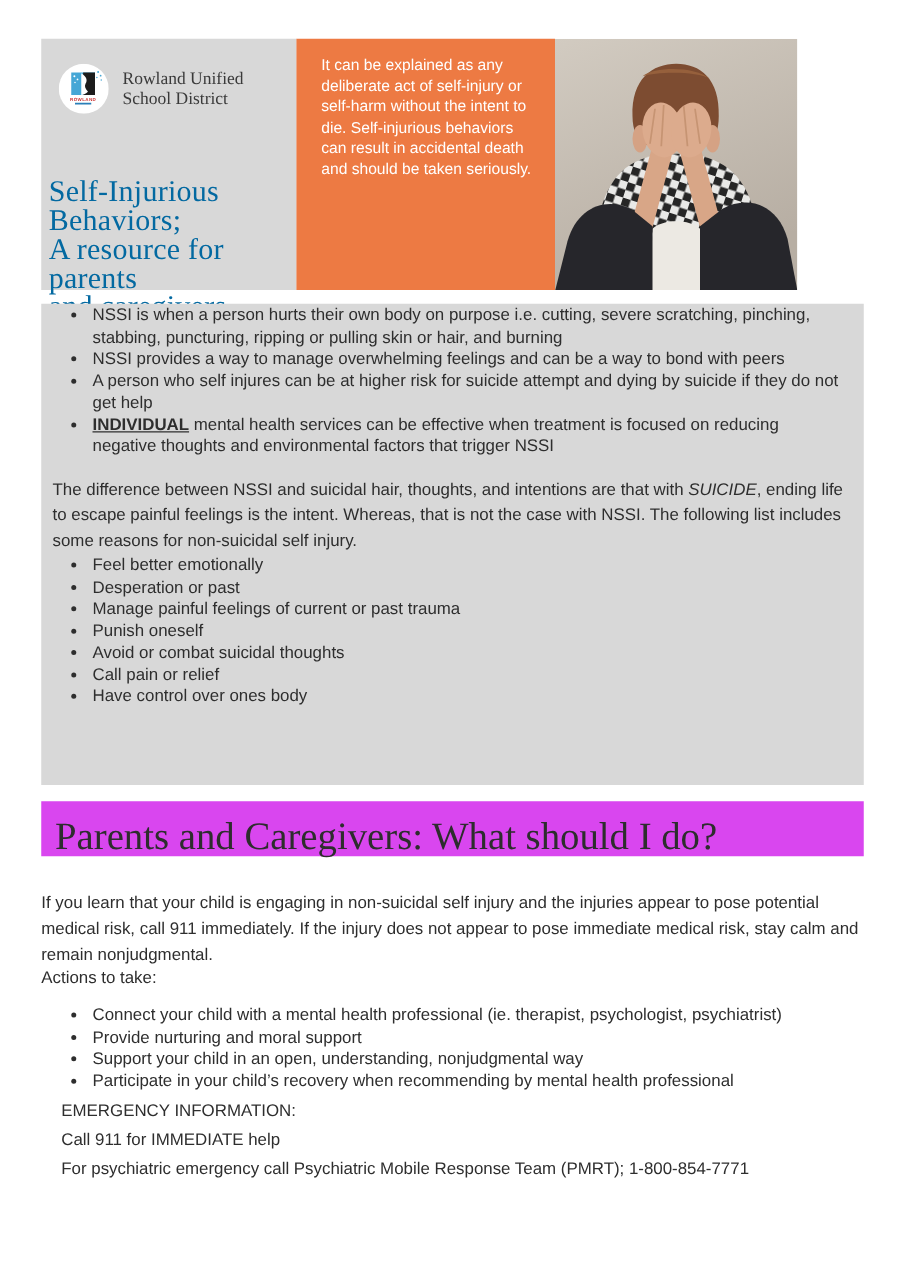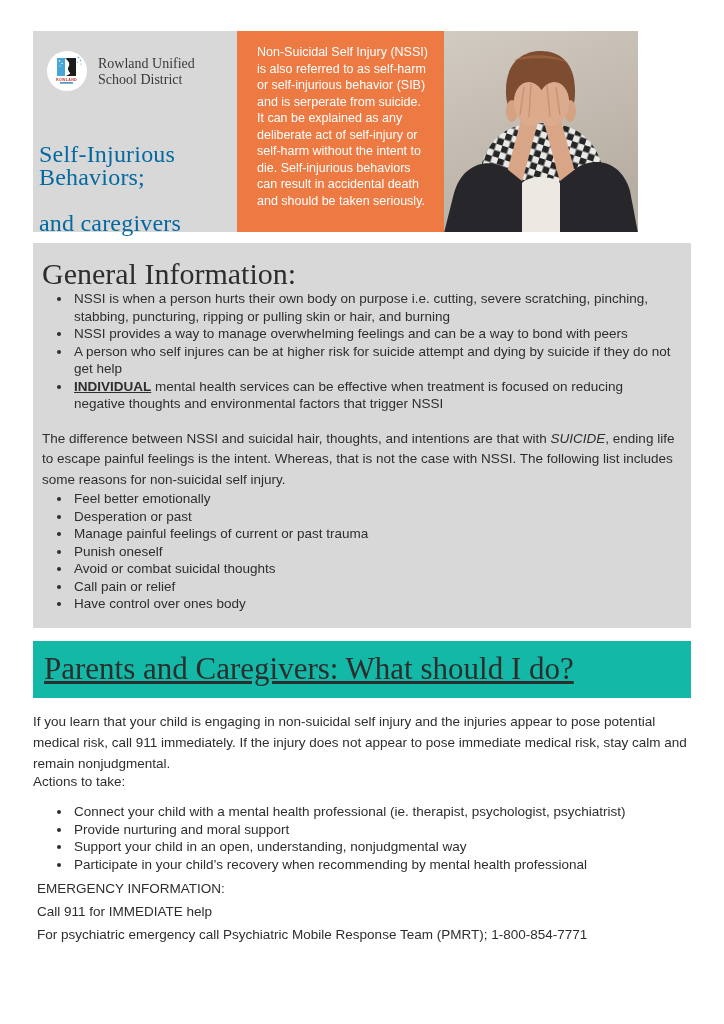--- a/index.html
+++ b/index.html
@@ -73,44 +73,43 @@
   .emph { font-weight: bold; text-decoration: underline; }
   .difference-para {
     margin: 16px 10px 0 9px;
     font-size: 13.5px; line-height: 20.5px;
   }
   .bullets-reasons { margin-top: 17px; line-height: 17.2px; }
 
   
   .heading-bar {
     position: absolute; left: 33px; top: 641px;
-    width: 658px; height: 57px;
-    background: #14b8a6;
-    text-decoration: underline;
+    width: 658px; height: 44px;
+    background: #d946ef;
   }
   .heading-bar .section-heading { padding: 10px 0 0 11px; font-size: 31px; line-height: 36px; }
 
   .intro-para {
     position: absolute; left: 33px; top: 711px;
     width: 660px; margin: 0;
     font-size: 13.5px; line-height: 21px;
   }
   .actions-label {
     position: absolute; left: 33px; top: 774px;
     margin: 0; font-size: 13.5px;
   }
   .actions-list {
     position: absolute; left: 33px; top: 803px;
     width: 658px;
   }
   .emergency {
     position: absolute; left: 33px; top: 881px;
     width: 660px;
   }
-  .emergency p { margin: 0 0 8px 4px; font-size: 13.5px; line-height: 15px; }
+  .emergency p { margin: 0 0 8px 16px; font-size: 13.5px; line-height: 15px; }
   .emergency p + p { margin-top: 7px; }
 </style>
 </head>
 <body>
 
 <div class="page">
 
   <div class="header">
 
     <div class="header-left">
@@ -130,27 +129,26 @@
           <text x="19.5" y="30" text-anchor="middle" font-family="Liberation Sans, sans-serif" font-size="3.6" font-weight="bold" fill="#cc3333" letter-spacing="0.3">ROWLAND</text>
           <rect x="13" y="31.2" width="13" height="1.4" fill="#2a7fb8"></rect>
         </svg>
         <div class="district-name">
           <div>Rowland Unified</div>
           <div>School District</div>
         </div>
       </div>
       <h1 class="page-title">
         <span>Self-Injurious Behaviors;</span><br>
-        <br>
+        <span>A resource for parents</span><br>
         <span>and caregivers</span>
       </h1>
     </div>
 
     <div class="header-orange">
-      <p>Non-Suicidal Self Injury (NSSI) is also referred to as self-harm or self-injurious behavior (SIB) and is serperate from suicide.</p>
       <p>It can be explained as any deliberate act of self-injury or self-harm without the intent to die. Self-injurious behaviors can result in accidental death and should be taken seriously.</p>
     </div>
 
     <div class="header-photo">
       <svg width="194" height="202" viewBox="0 0 194 202">
         <defs>
           <linearGradient id="wall" x1="0" y1="0" x2="0.4" y2="1">
             <stop offset="0" stop-color="#d2cbc1"></stop>
             <stop offset="1" stop-color="#b7aea3"></stop>
           </linearGradient>
@@ -179,21 +177,20 @@
         <ellipse cx="109" cy="73" rx="16" ry="22" fill="#dcab8d" transform="rotate(8 109 73)"></ellipse>
         <path d="M80,56 L76,84 M87,53 L85,86 M103,54 L106,86 M112,56 L116,84" stroke="#c69473" stroke-width="1.4" fill="none"></path>
 
         <path d="M0,202 L10,162 C18,134 42,126 62,137 L78,150 L78,202 Z" fill="#26262b"></path>
         <path d="M194,202 L186,160 C178,132 154,125 134,136 L116,150 L116,202 Z" fill="#26262b"></path>
       </svg>
     </div>
   </div>
 
   <div class="section-general">
-    <h2 class="section-heading">General Information:</h2>
 
     <ul class="dotlist bullets-main">
       <li>NSSI is when a person hurts their own body on purpose i.e. cutting, severe scratching, pinching, stabbing, puncturing, ripping or pulling skin or hair, and burning</li>
       <li>NSSI provides a way to manage overwhelming feelings and can be a way to bond with peers</li>
       <li>A person who self injures can be at higher risk for suicide attempt and dying by suicide if they do not get help</li>
       <li><span class="emph">INDIVIDUAL</span><span> mental health services can be effective when treatment is focused on reducing negative thoughts and environmental factors that trigger NSSI</span></li>
     </ul>
 
     <p class="difference-para">
       <span>The difference between NSSI and suicidal hair, thoughts, and intentions are that with </span><em>SUICIDE</em><span>, ending life to escape painful feelings is the intent. Whereas, that is not the case with NSSI. The following list includes some reasons for non-suicidal self injury.</span>

